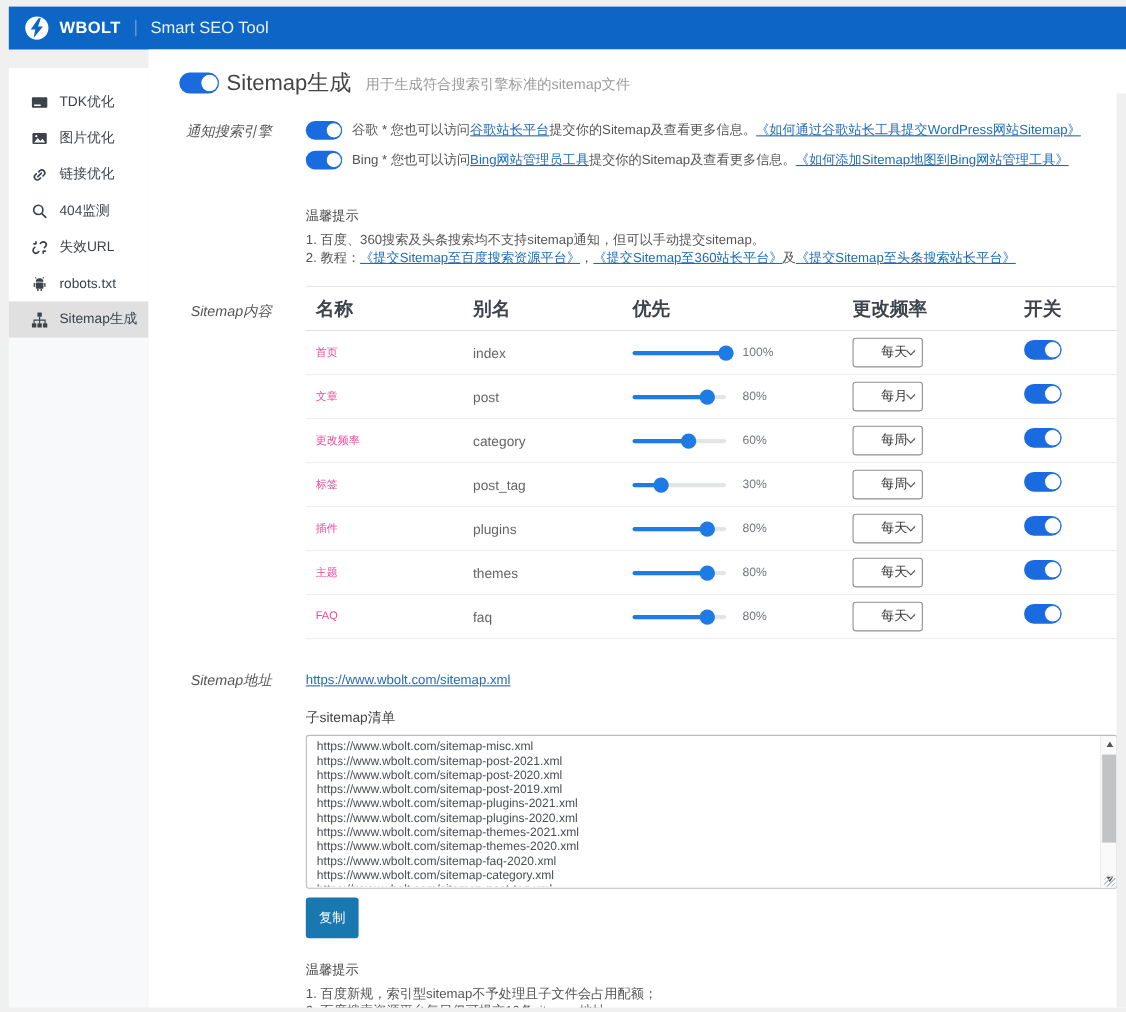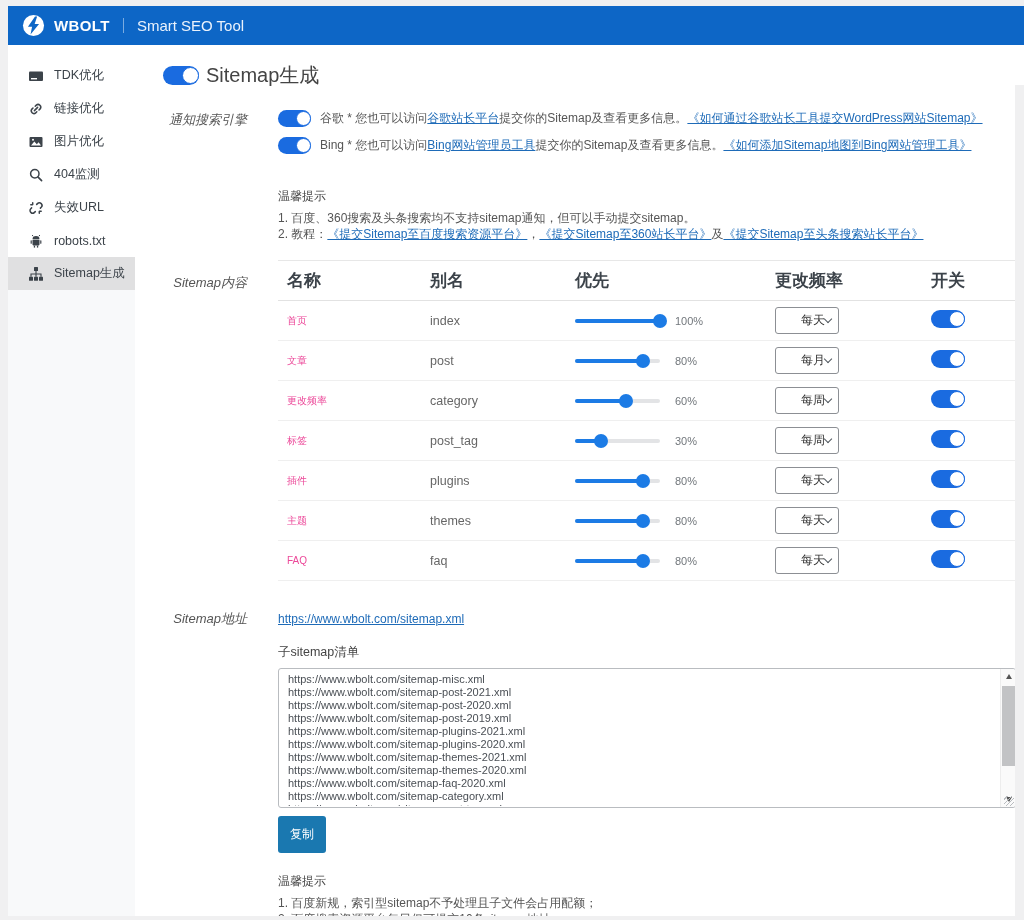--- a/index.html
+++ b/index.html
@@ -16,21 +16,21 @@
     position:absolute; left:8px; top:6px; right:0; height:39px;
     background:#0d66c6; display:flex; align-items:center; padding:0 14px;
   }
   .logo { width:23px; height:23px; flex:none; display:block; }
   .brand { color:#fff; font-size:15px; font-weight:bold; letter-spacing:.4px; margin-left:9px; }
   .topbar-sep { width:1px; height:15px; background:rgba(255,255,255,.45); margin:0 13px; }
   .product { color:#eaf2fc; font-size:15px; font-weight:400; }
 
   
   .sidebar {
-    position:absolute; left:8px; top:45px; width:127px; bottom:4px;
+    position:absolute; left:8px; top:62px; width:127px; bottom:4px;
     background:#f8f9fa;
   }
   .menu { background:#fff; padding-top:14px; }
   .menu-item {
     height:33px; display:flex; align-items:center; padding-left:20px;
     font-size:12.5px; color:#3c434a; cursor:pointer; white-space:nowrap;
   }
   .menu-item.selected { background:#e0e0e1; }
   .menu-item .mi { width:16px; height:16px; flex:none; margin-right:10px; display:block; }
 
@@ -147,35 +147,35 @@
     <div class="menu">
       <div class="menu-item">
         <svg class="mi" viewBox="0 0 16 16">
           <rect x="1" y="3.5" width="14" height="9.5" rx="1" fill="#3c434a"></rect>
           <rect x="3" y="10" width="6" height="1.4" fill="#ffffff"></rect>
         </svg>
         <span>TDK优化</span>
       </div>
       <div class="menu-item">
         <svg class="mi" viewBox="0 0 16 16">
+          <rect x="1.5" y="3" width="13" height="10" rx="1" fill="#3c434a"></rect>
+          <path d="M3 11.5 L6.3 7.5 L8.8 10.2 L10.6 8.2 L13 11.5 Z" fill="#ffffff"></path>
+          <circle cx="5" cy="5.8" r="1" fill="#ffffff"></circle>
+        </svg>
+        <span>图片优化</span>
+      </div>
+      <div class="menu-item">
+        <svg class="mi" viewBox="0 0 16 16">
           <g fill="none" stroke="#3c434a" stroke-width="1.5" stroke-linecap="round">
             <path d="M7.2 5.2l1.1-1.1a2.7 2.7 0 0 1 3.8 3.8L11 9"></path>
             <path d="M8.8 10.8l-1.1 1.1a2.7 2.7 0 0 1-3.8-3.8L5 7"></path>
             <path d="M6.4 9.6l3.2-3.2"></path>
           </g>
         </svg>
         <span>链接优化</span>
-      </div>
-      <div class="menu-item">
-        <svg class="mi" viewBox="0 0 16 16">
-          <rect x="1.5" y="3" width="13" height="10" rx="1" fill="#3c434a"></rect>
-          <path d="M3 11.5 L6.3 7.5 L8.8 10.2 L10.6 8.2 L13 11.5 Z" fill="#ffffff"></path>
-          <circle cx="5" cy="5.8" r="1" fill="#ffffff"></circle>
-        </svg>
-        <span>图片优化</span>
       </div>
       <div class="menu-item">
         <svg class="mi" viewBox="0 0 16 16">
           <circle cx="6.8" cy="6.8" r="4.2" fill="none" stroke="#3c434a" stroke-width="1.5"></circle>
           <path d="M10.1 10.1 L13.6 13.6" stroke="#3c434a" stroke-width="1.6" stroke-linecap="round"></path>
         </svg>
         <span>404监测</span>
       </div>
       <div class="menu-item">
         <svg class="mi" viewBox="0 0 16 16">
@@ -212,20 +212,21 @@
     </div>
   </div>
 
   <div class="content">
 
     <div class="title-row">
       <span class="toggle toggle-lg">
           <span class="knob"></span>
         </span>
       <span class="page-title">Sitemap生成</span>
+      <span class="page-subtitle">用于生成符合搜索引擎标准的sitemap文件</span>
     </div>
 
     <div class="form-row" style="margin-top:22px;">
       <div class="form-label">通知搜索引擎</div>
       <div class="form-field">
         <div class="notify-line">
           <span class="toggle toggle-sm">
               <span class="knob"></span>
             </span>
           <span class="notify-text"><span>谷歌 * 您也可以访问</span><a href="#" class="lnk">谷歌站长平台</a><span>提交你的Sitemap及查看更多信息。</span><a href="#" class="lnk">《如何通过谷歌站长工具提交WordPress网站Sitemap》</a></span>

